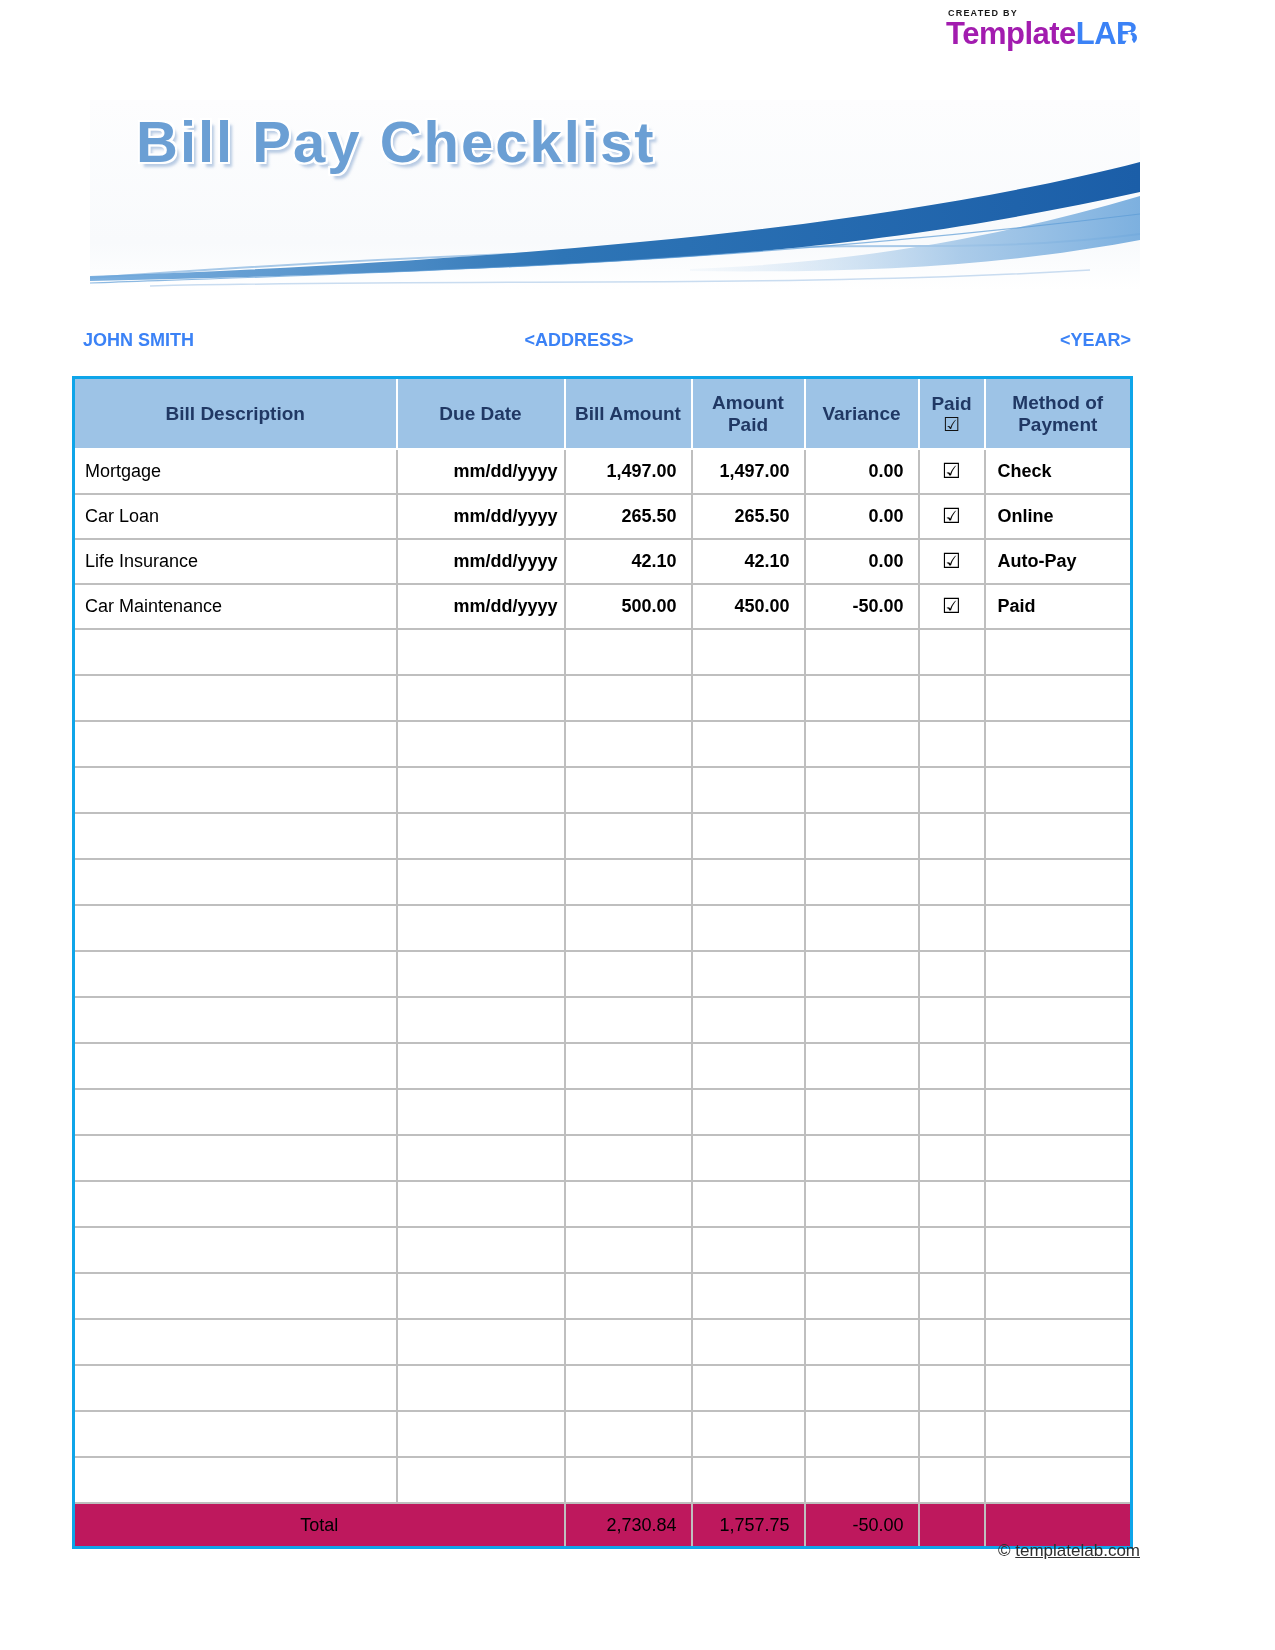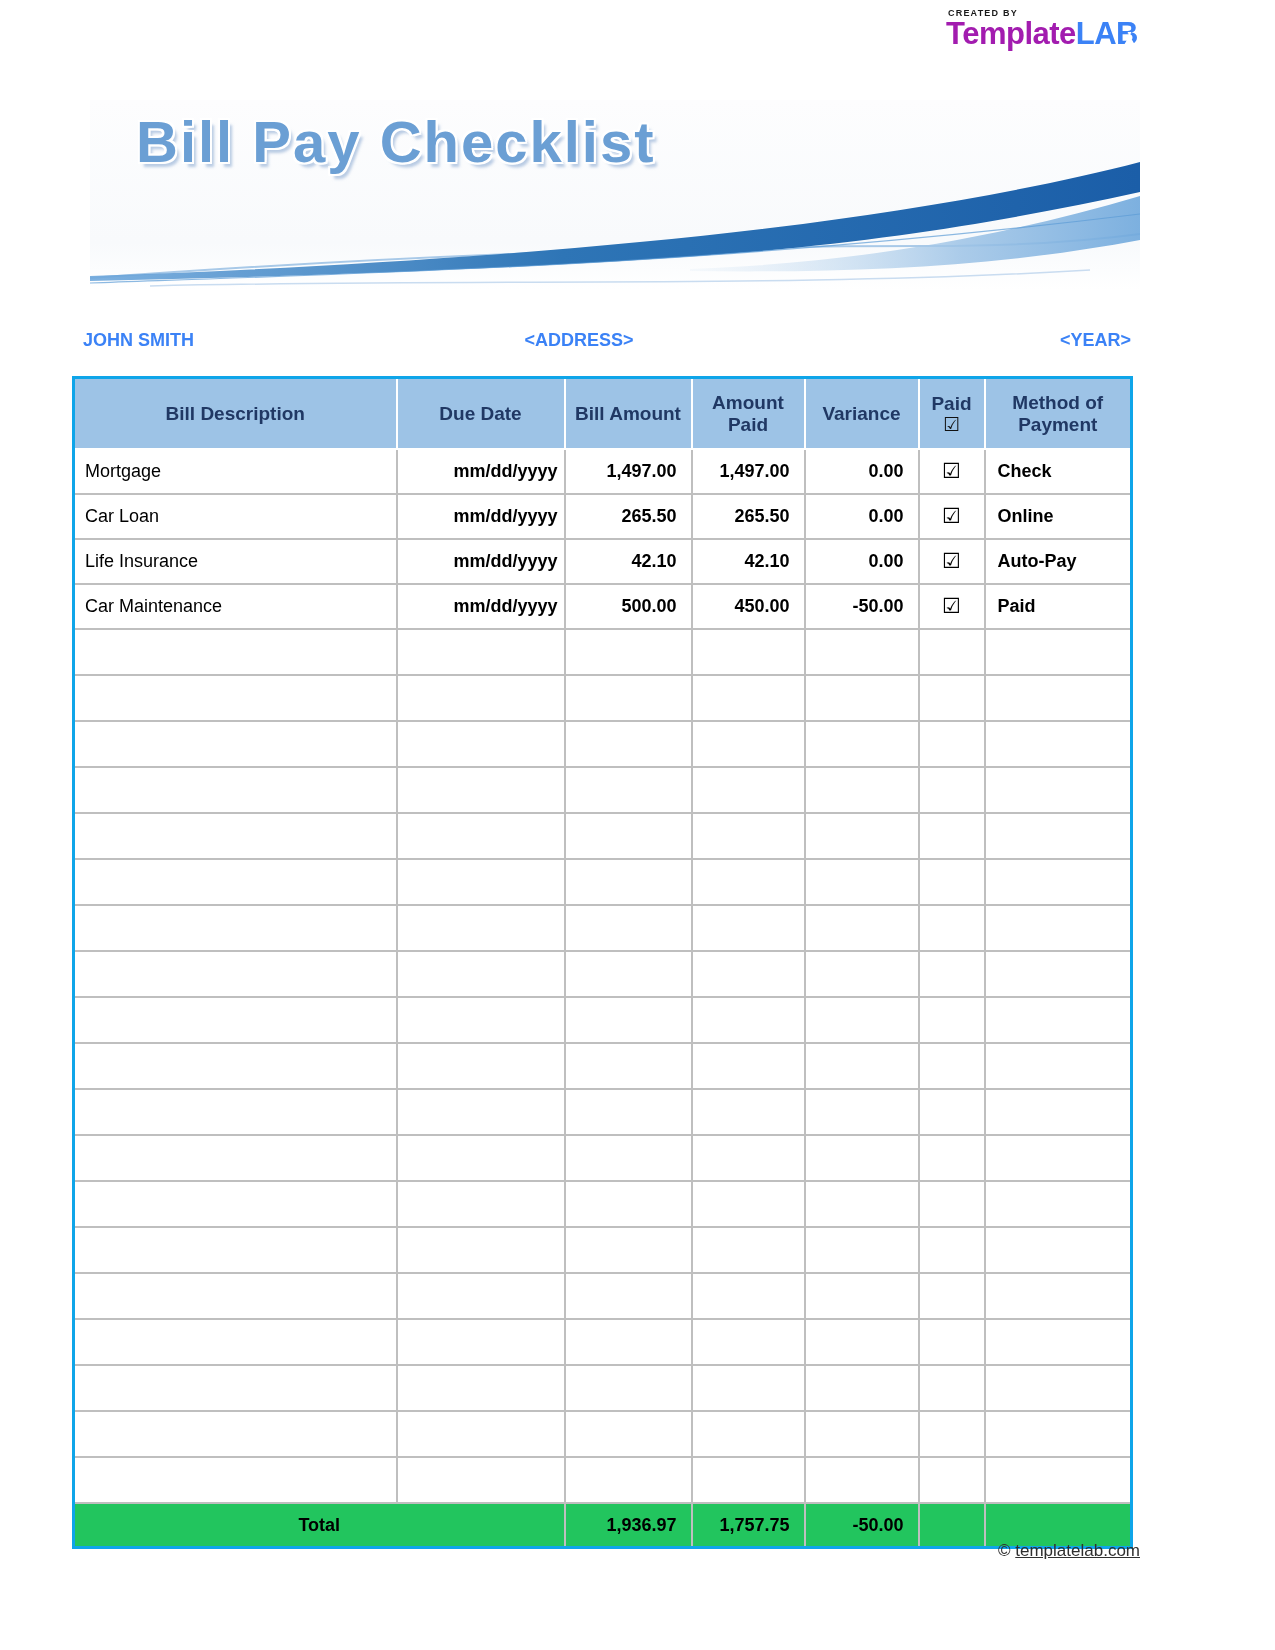--- a/index.html
+++ b/index.html
@@ -67,21 +67,21 @@
   .bill-table thead th.last{border-right-color:#bfbfbf;}
   .bill-table tbody td{height:43px;padding:0 6px;font-size:18px;color:#000;background:#fff;}
   .bill-table tbody tr.empty-row td{height:44px;}
   .cell-desc{text-align:left;padding-left:10px !important;font-size:17px;font-weight:normal;}
   .cell-date{text-align:right;font-weight:bold;}
   .cell-num{text-align:right;padding-right:14px !important;font-weight:bold;}
   .cell-check{text-align:center;font-weight:bold;}
   .checkbox-glyph{font-family:"DejaVu Sans",sans-serif;font-size:21px;line-height:1;}
   .header-checkbox{display:block;font-family:"DejaVu Sans",sans-serif;font-size:19px;line-height:1;margin-top:1px;color:#111;}
   .cell-method{text-align:left;padding-left:12px !important;font-weight:bold;}
-  .bill-table tfoot td{height:42px;padding:0 6px;font-size:18px;font-weight:bold;color:#000;background:#22c55e;}
+  .bill-table tfoot td{height:42px;padding:0 6px;font-size:18px;font-weight:normal;color:#000;background:#be185d;}
   .total-label{text-align:center;}
 
   
   .footer{
     position:absolute;right:135px;top:1541px;
     font-size:17px;color:#2f2f2f;
   }
   .footer-link{text-decoration:underline;color:#2f2f2f;cursor:pointer;}
 </style>
 </head>
@@ -357,21 +357,21 @@
           <td></td>
           <td></td>
           <td></td>
           <td></td>
           <td></td>
         </tr>
       </tbody>
     <tfoot>
       <tr>
         <td class="total-label" colspan="2">Total</td>
-        <td class="cell-num">1,936.97</td>
+        <td class="cell-num">2,730.84</td>
         <td class="cell-num">1,757.75</td>
         <td class="cell-num">-50.00</td>
         <td></td>
         <td></td>
       </tr>
     </tfoot>
   </table>
 
   <div class="footer">
     <span>©</span>

